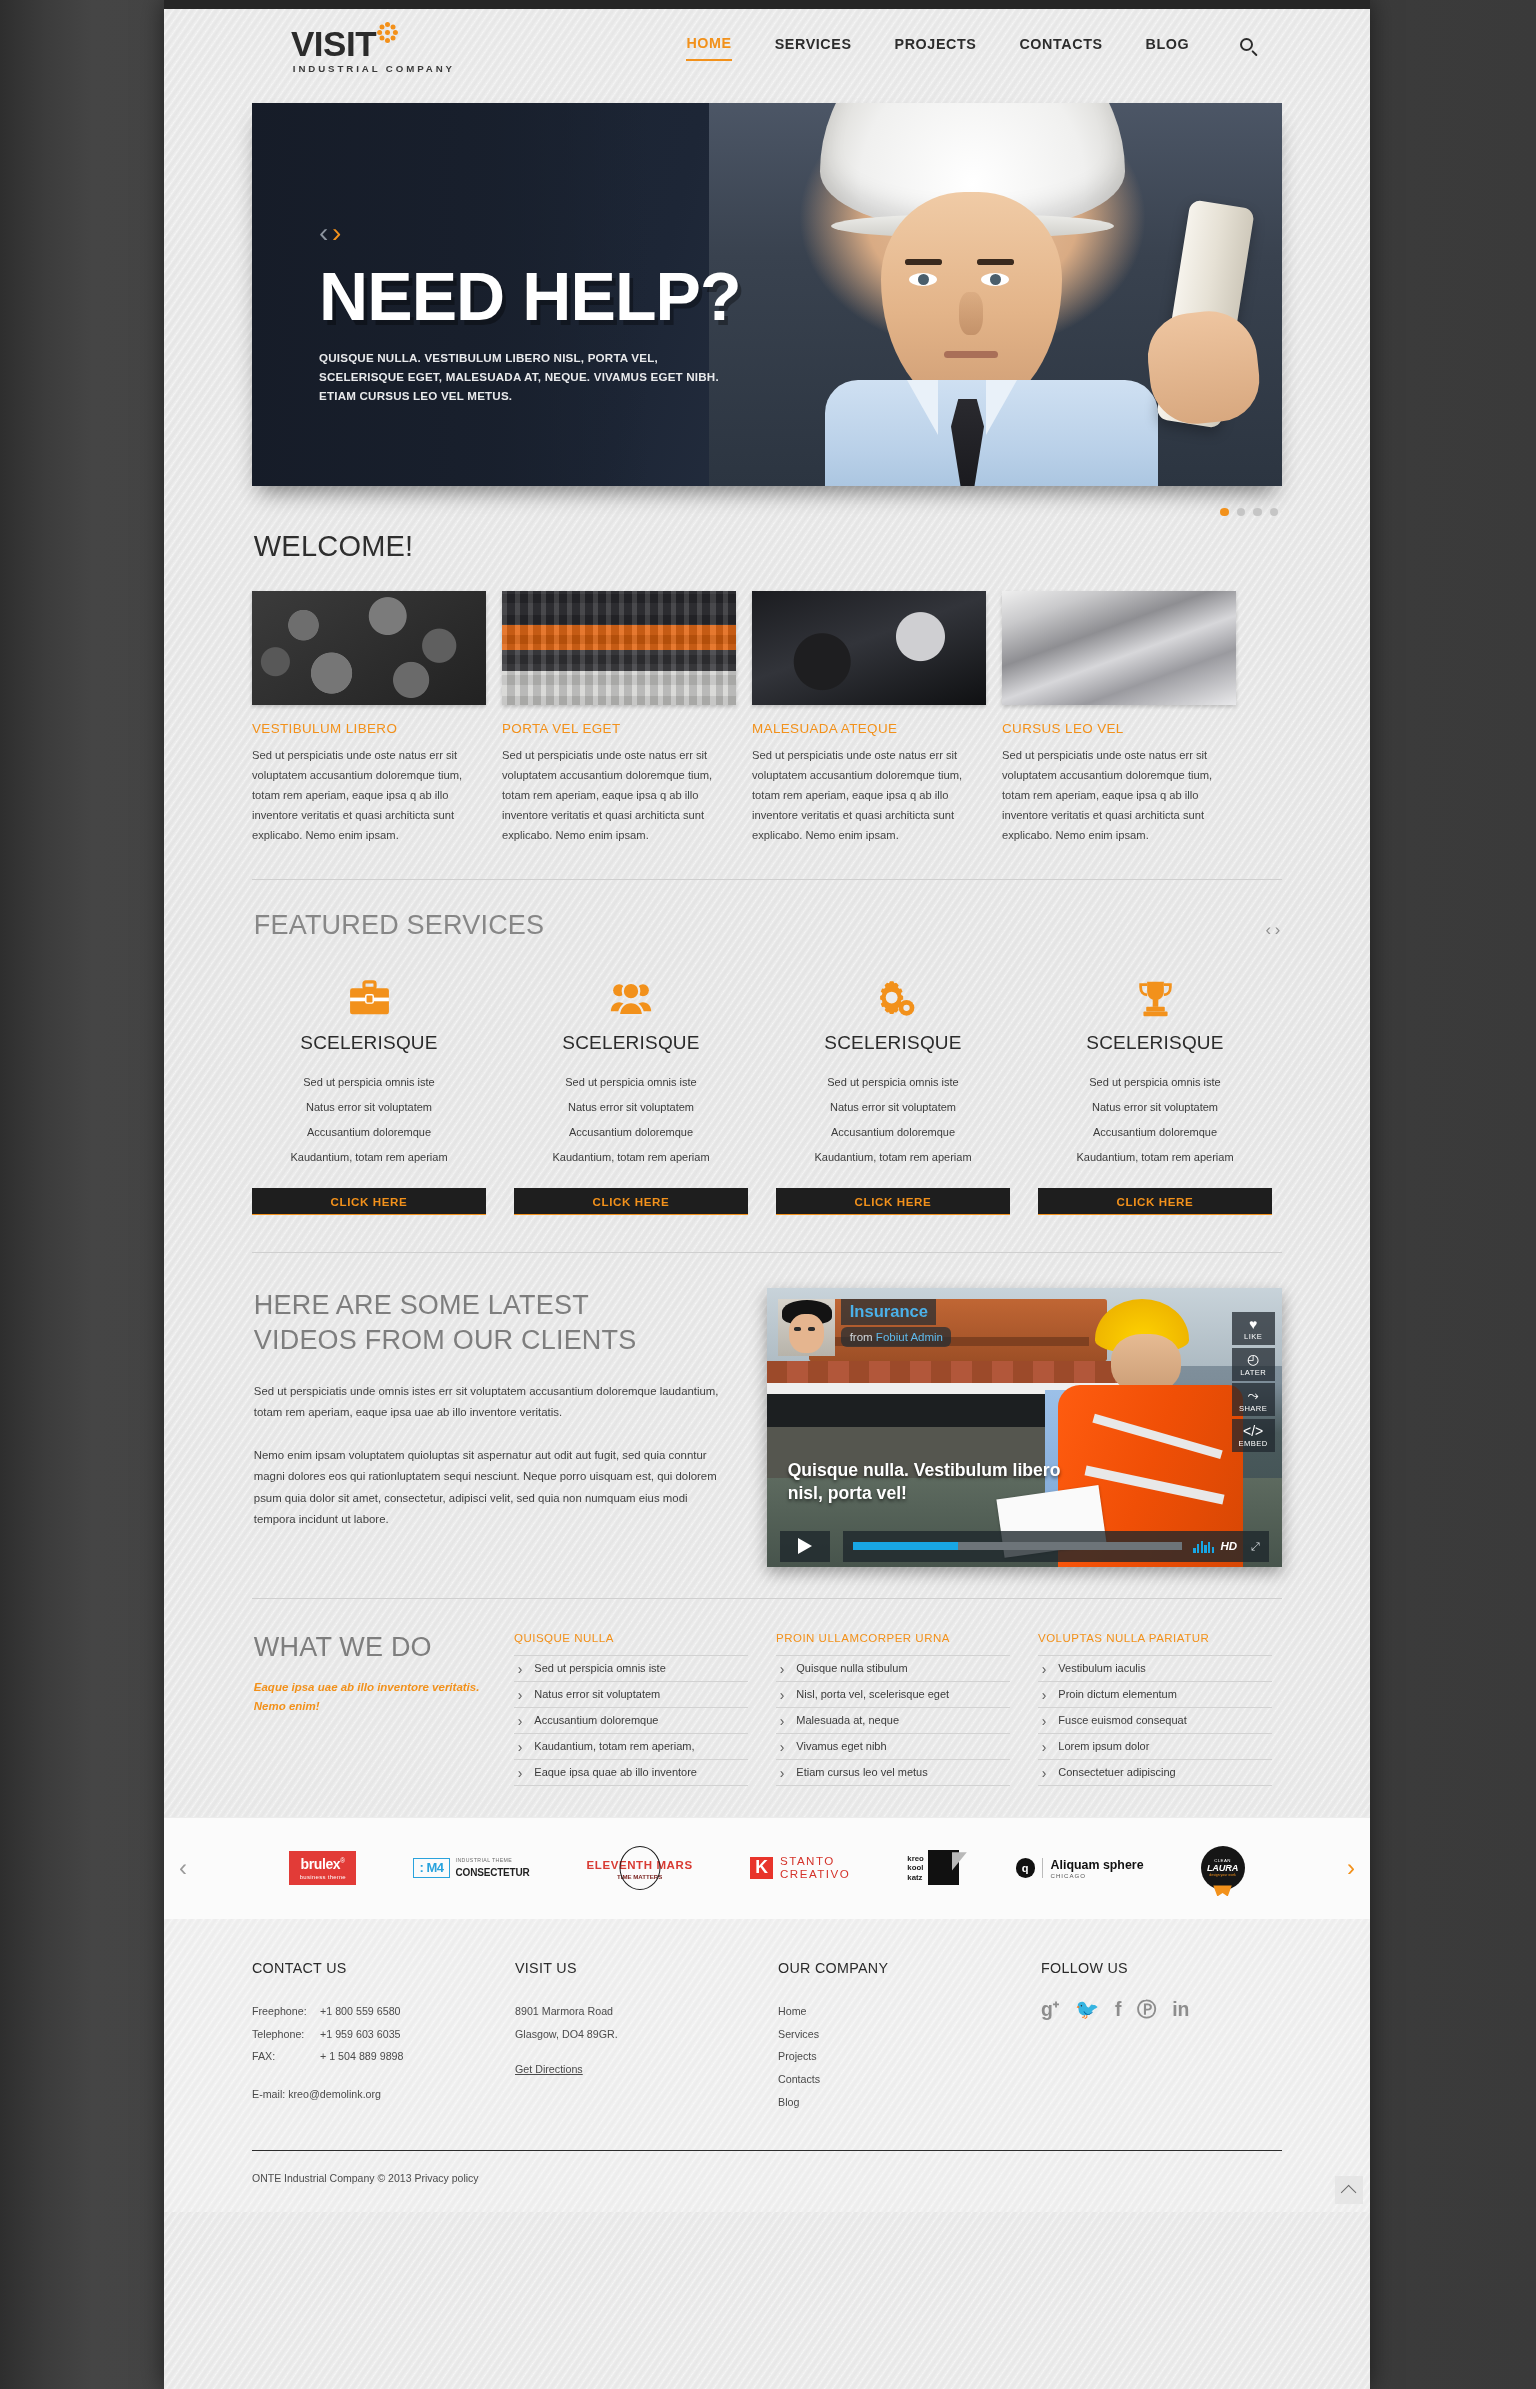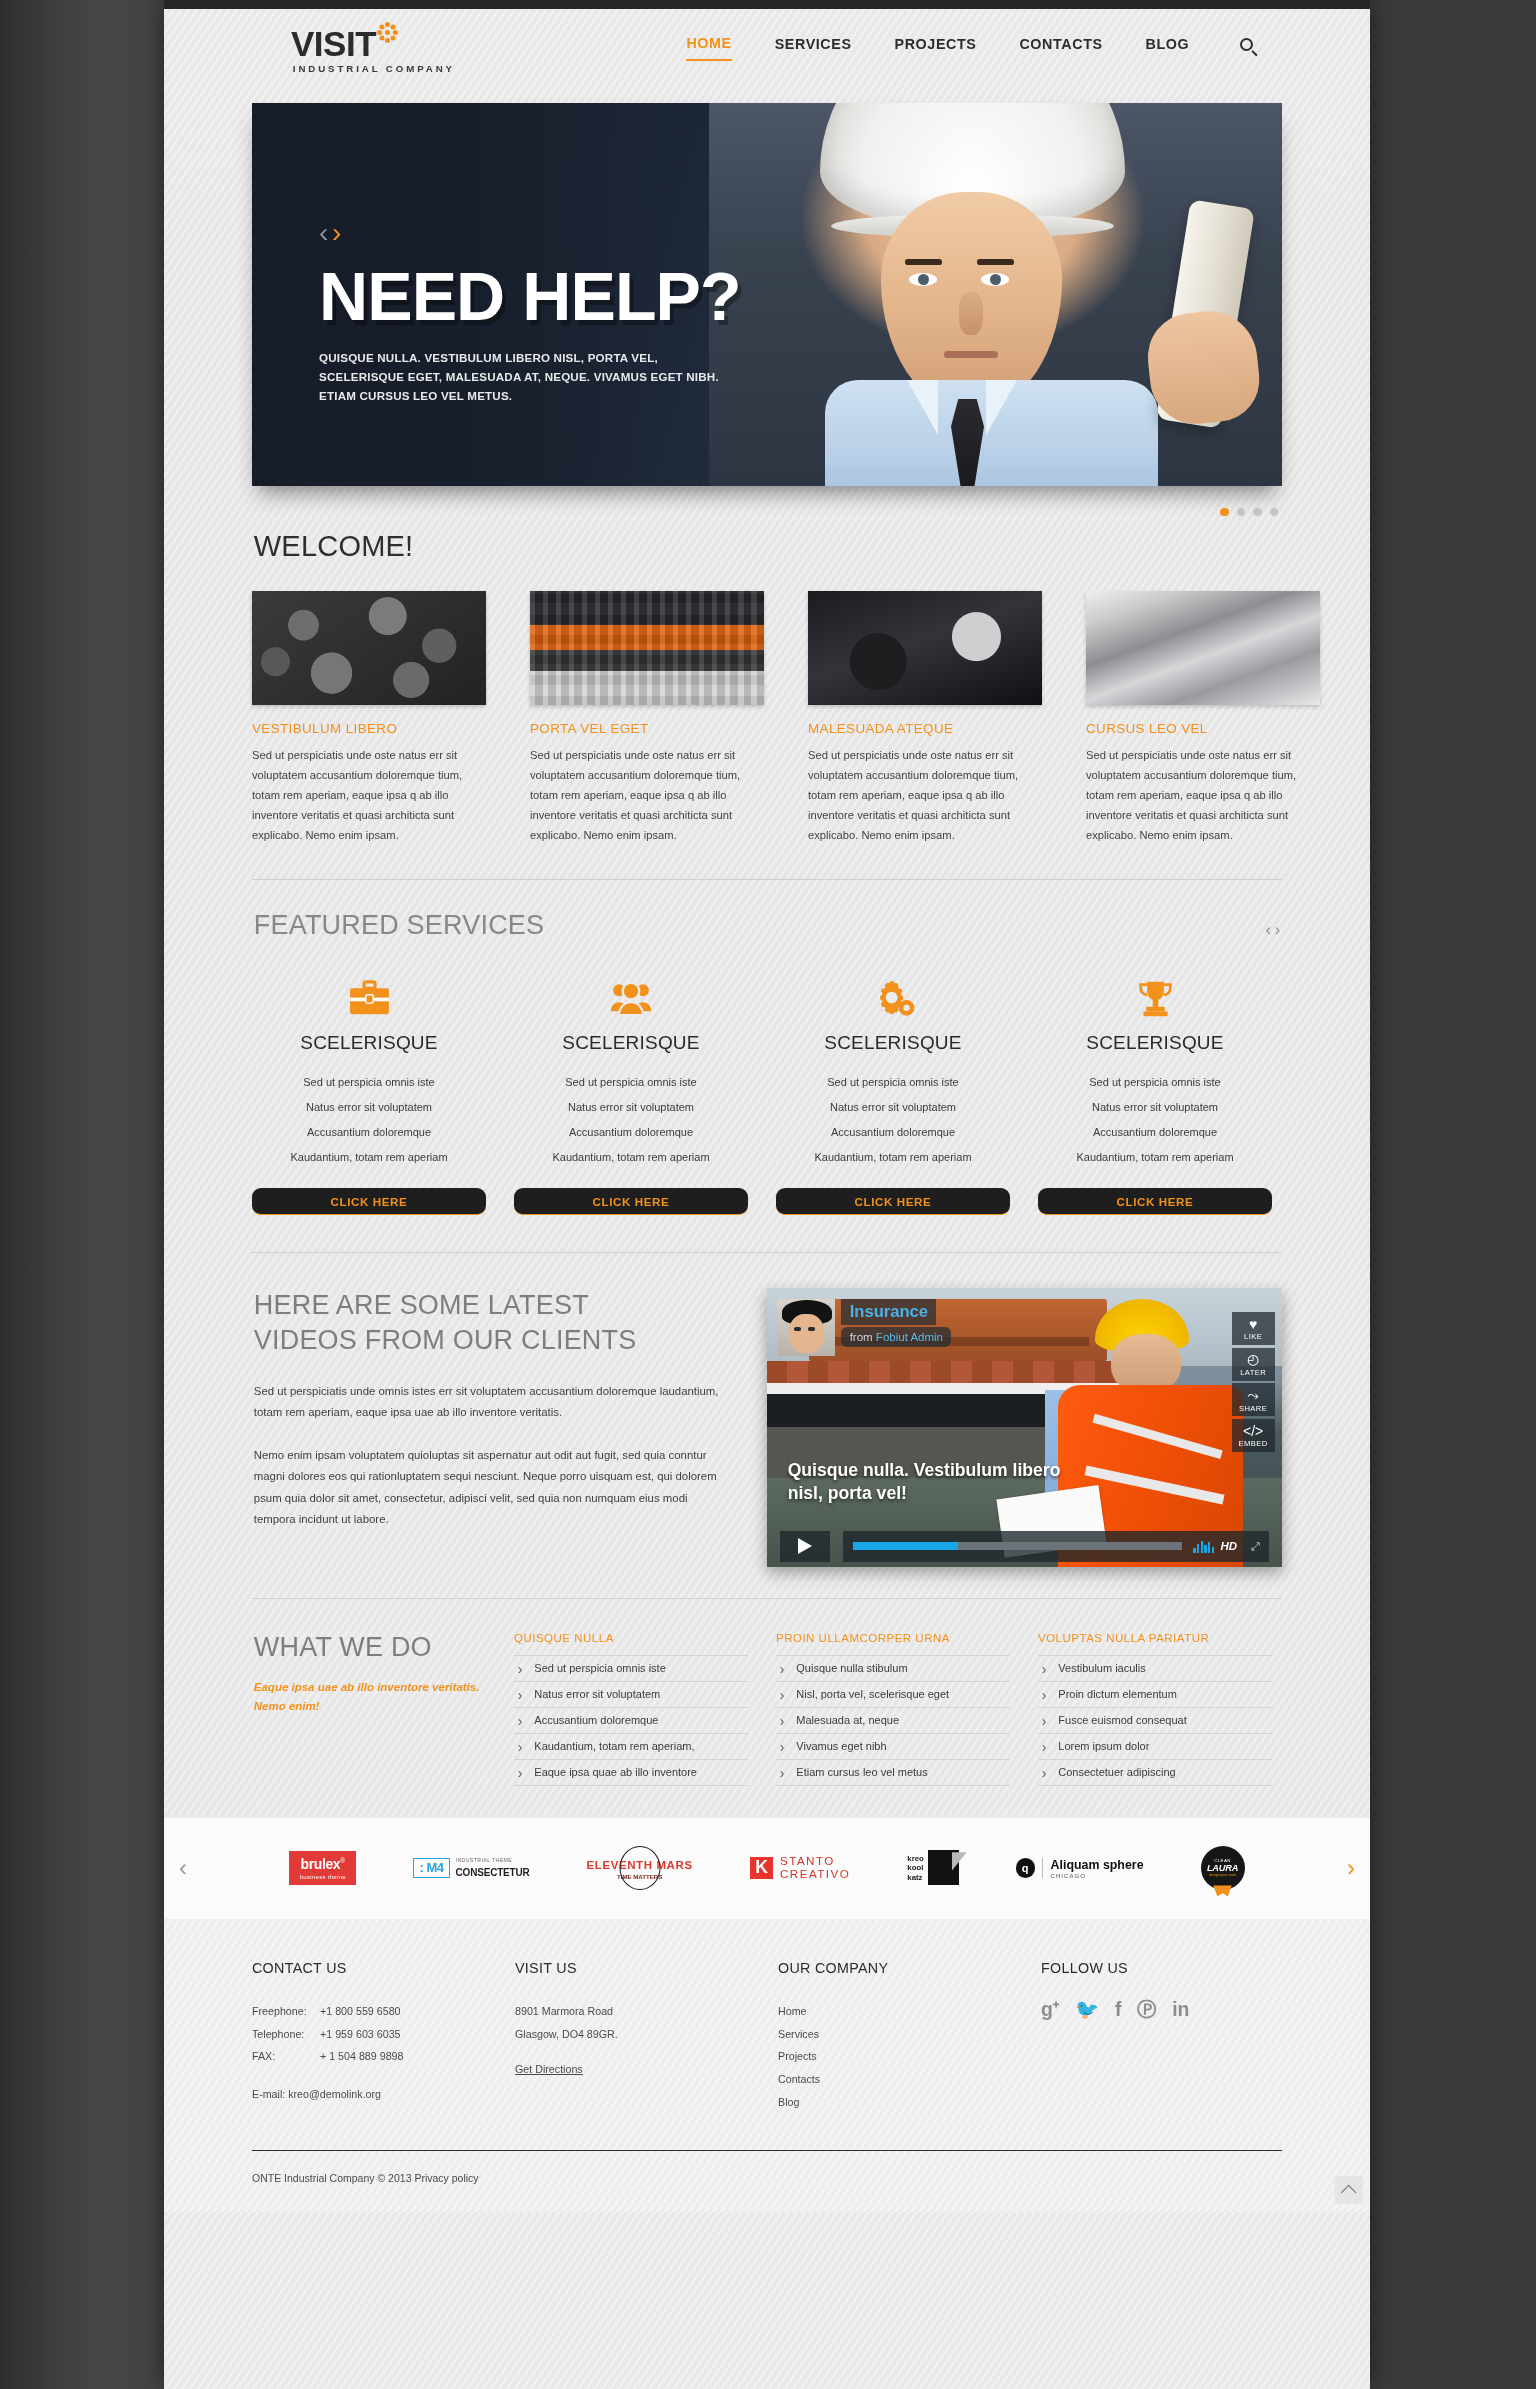--- a/index.html
+++ b/index.html
@@ -169,21 +169,21 @@
   
   .welcome-sec{ padding-top: 44px; }
   .h-welcome{
     font-size: 29px; color:#2e2e2e; letter-spacing:0.2px; font-weight:normal;
     padding-left:1.8px;
   }
   .dots{ position:absolute; right:3.7px; top: 22px; display:flex; gap:8.3px;}
   .dots i{ width:8.3px; height:8.3px; border-radius:50%; background:#c5c5c5; display:block; cursor:pointer;}
   .dots i.on{ background:#f2911b; }
 
-  .cards{ display:flex; gap:44px; margin-top: 28px; }
+  .cards{ display:flex; gap:16px; margin-top: 28px; }
   .card{ width: 234px; }
   .card .thumb{
     width:234px; height:114px; overflow:hidden; position:relative;
     box-shadow: 0 1.8px 3.7px rgba(0,0,0,.18);
   }
   .thumb.coal{
     background:
       radial-gradient(circle at 22% 30%, #6e6e6e 0 15px, transparent 15.7px),
       radial-gradient(circle at 58% 22%, #7b7b7b 0 18.5px, transparent 19.4px),
       radial-gradient(circle at 80% 48%, #5f5f5f 0 16.6px, transparent 17.6px),
@@ -235,21 +235,21 @@
   .fs-arrows .a1{color:#8e8e8e;cursor:pointer;} .fs-arrows .a2{color:#8e8e8e;cursor:pointer;}
 
   .svc-row{ display:flex; gap:28px; margin-top: 33px; }
   .svc{ width:234px; text-align:center; }
   .svc-icon{ height: 48px; display:flex; align-items:center; justify-content:center; }
   .svc h4{ font-size: 19px; color:#2b2b2b; font-weight:normal; margin-top: 9.2px; letter-spacing:0.2px;}
   .svc ul{ list-style:none; margin-top: 16.6px;}
   .svc ul li{ font-size:11px; color:#3c3c3c; line-height: 2.28; }
   .click-here{
     margin-top: 17.6px; height: 27px; background:#1e1e1e; border-bottom:1.8px solid #f2911b;
-    display:flex; align-items:center; justify-content:center; cursor:pointer;border-radius:9px;
+    display:flex; align-items:center; justify-content:center; cursor:pointer;
   }
   .click-here span{ color:#f2911b; font-size:11.6px; font-weight:bold; letter-spacing:0.6px; }
 
   
   .vid-sec{ display:flex; gap:35px; padding-top: 35px; }
   .vid-left{ width: 490px; padding-left:1.8px;}
   .vid-left h2{ font-size:27px; color:#7e7e7e; font-weight:normal; line-height:1.28; letter-spacing:0.2px;}
   .vid-left p{ font-size:11.4px; color:#3f3f3f; line-height:1.85; margin-top: 24px;}
   .vid-left p.second{ margin-top: 22px; }
 

